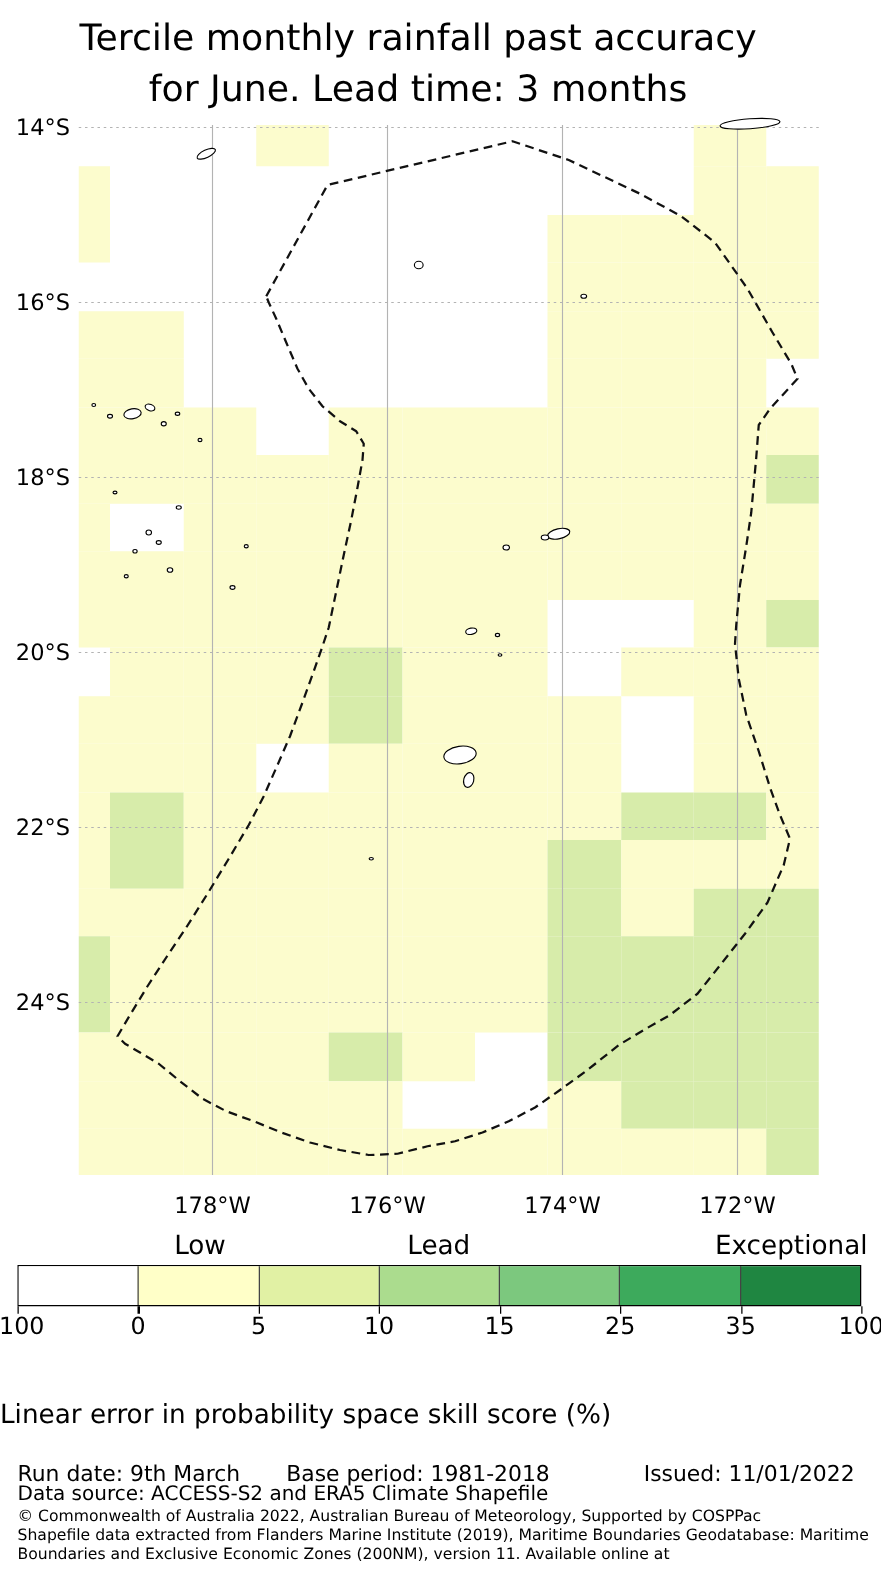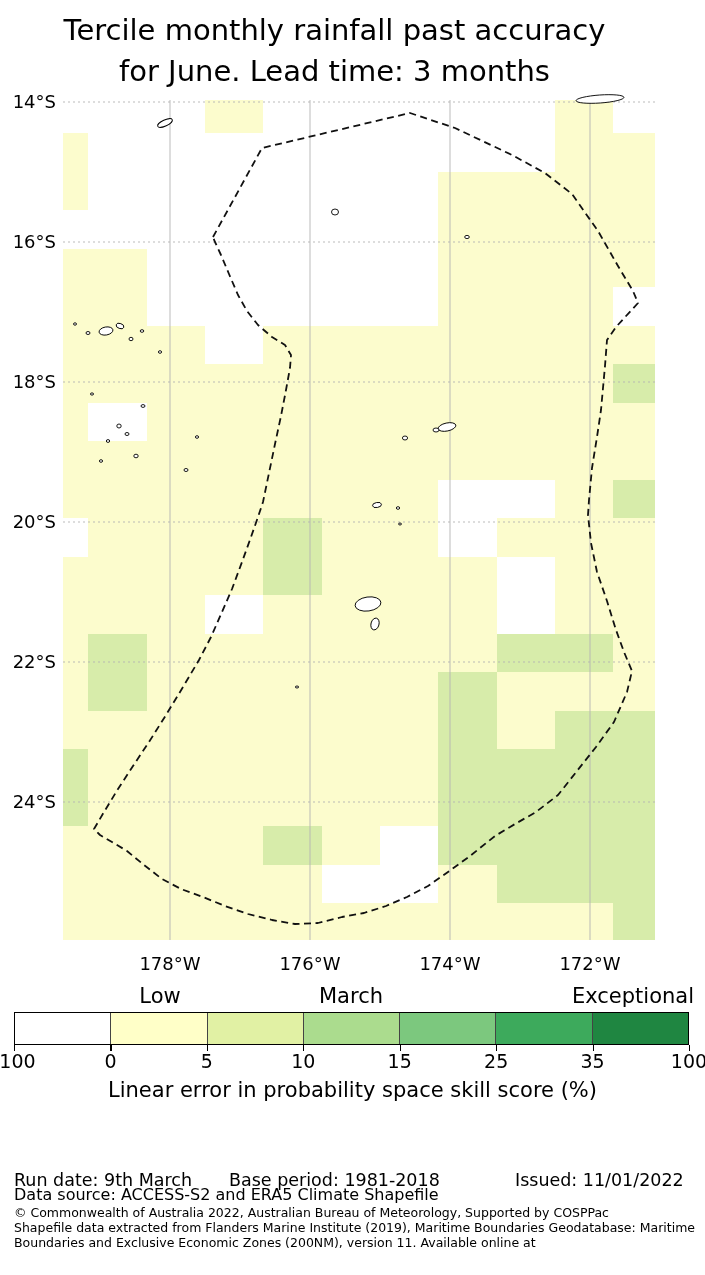--- a/index.html
+++ b/index.html
@@ -7,21 +7,21 @@
        font-family:"DejaVu Sans","Liberation Sans",sans-serif;color:#000;}
   .abs{position:absolute;}
   .title-line{width:669px;text-align:center;font-size:29px;line-height:41px;white-space:nowrap;}
   #map-svg{position:absolute;left:0;top:0;}
   .legend-word{position:absolute;transform:translateX(-50%);font-size:21px;white-space:nowrap;}
   #colorbar{position:absolute;display:flex;box-sizing:border-box;border:1.3px solid #000;}
   .cseg{flex:1 1 0;height:100%;border-left:0.8px solid #444;}
   .cseg:first-child{border-left:none;}
   .cbar-tick{position:absolute;width:1.2px;height:6px;background:#000;}
   .cbar-num{position:absolute;transform:translateX(-50%);font-size:19px;white-space:nowrap;}
-  .cbar-label{position:absolute;width:705px;text-align:center;font-size:21px;}
+  .cbar-label{position:absolute;width:705px;font-size:21px;margin-top:41px;}
   .footer-item{position:absolute;font-size:17.5px;white-space:nowrap;margin-top:14px;}
   .datasource{position:absolute;font-size:16px;white-space:nowrap;}
   .copyright{position:absolute;font-size:12.5px;line-height:14.8px;}
 </style>
 </head>
 <body>
 
 <div class="abs title-line" style="top:10px;">Tercile monthly rainfall past accuracy</div>
 <div class="abs title-line" style="top:51px;">for June. Lead time: 3 months</div>
 
@@ -262,21 +262,21 @@
     <ellipse cx="398" cy="508" rx="1.7" ry="1.3" transform="rotate(0 398 508)" fill="#ffffff" stroke="#000" stroke-width="0.9"></ellipse>
     <ellipse cx="368" cy="604" rx="13" ry="7" transform="rotate(-8 368 604)" fill="#ffffff" stroke="#000" stroke-width="0.9"></ellipse>
     <ellipse cx="375" cy="624" rx="4" ry="6" transform="rotate(15 375 624)" fill="#ffffff" stroke="#000" stroke-width="0.9"></ellipse>
     <ellipse cx="297" cy="687" rx="1.7" ry="1" transform="rotate(0 297 687)" fill="#ffffff" stroke="#000" stroke-width="0.9"></ellipse>
     <ellipse cx="400" cy="524" rx="1.5" ry="1" transform="rotate(0 400 524)" fill="#ffffff" stroke="#000" stroke-width="0.9"></ellipse>
     <polygon points="213,237 262,148 410,113 455,128 512,155 545,173 572,194 598,231 618,266 633,291 638,303 616,327 607,340 605,366 601,410 597,437 592,468 589,500 588,515 591,543 597,572 607,601 616,630 624,652 632,671 627,692 614,722 596,747 577,771 558,795 536,812 515,824 495,836 470,856 448,872 428,886 407,897 386,906 364,913 342,917 318,923 295,924 272,920 248,914 225,906 203,897 181,889 162,879 144,865 127,851 112,842 100,835 94,829 104,812 118,789 133,766 149,742 166,715 183,687 199,660 211,637 222,612 232,589 242,562 251,537 258,517 263,502 269,473 275,444 281,416 286,390 290,368 291,355 285,345 272,337 258,325 247,311 238,295 229,274 221,255 215,242" fill="none" stroke="#111111" stroke-width="1.8" stroke-dasharray="7 4.5" stroke-linejoin="round"></polygon>
   </svg>
 
 <div id="legend-words">
     <div class="legend-word" style="left: 160px; top: 984px;">Low</div>
-    <div class="legend-word" style="left: 351px; top: 984px;">March</div>
+    <div class="legend-word" style="left: 351px; top: 984px;">Lead</div>
     <div class="legend-word" style="left: 633px; top: 984px;">Exceptional</div>
   </div>
 
 <div id="colorbar" style="left: 14px; top: 1012px; width: 675px; height: 33px;">
     <div class="cseg" style="background: rgb(255, 255, 255);"></div>
     <div class="cseg" style="background: rgb(255, 255, 200);"></div>
     <div class="cseg" style="background: rgb(225, 241, 164);"></div>
     <div class="cseg" style="background: rgb(171, 220, 142);"></div>
     <div class="cseg" style="background: rgb(124, 200, 126);"></div>
     <div class="cseg" style="background: rgb(61, 170, 92);"></div>

